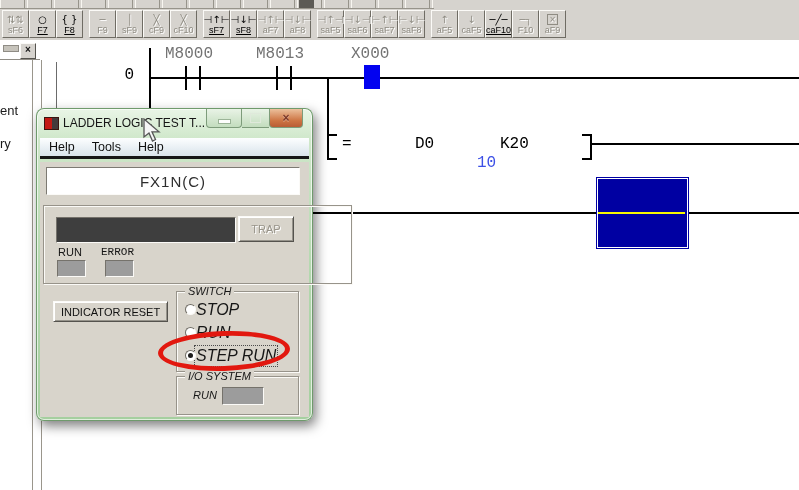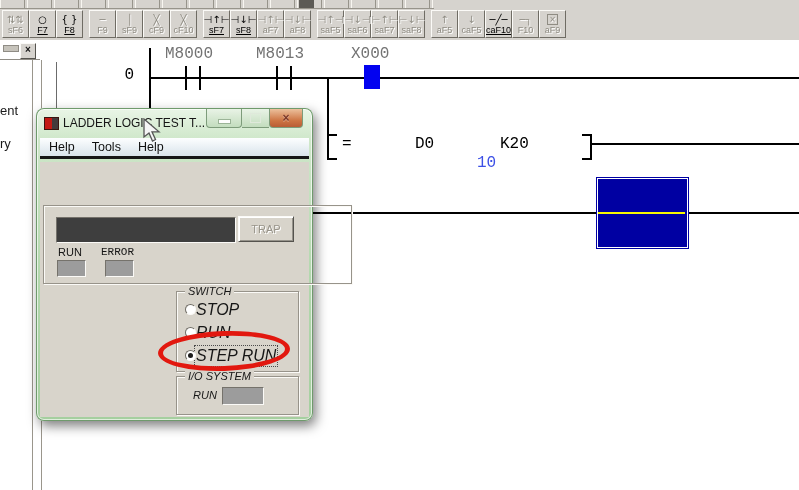--- a/index.html
+++ b/index.html
@@ -279,30 +279,32 @@
     <div id="menu">
 
         <span class="mitem">Help</span>
 
         <span class="mitem">Tools</span>
 
         <span class="mitem">Help</span>
       </div>
 
     <div id="client">
+      <div id="fxbox">FX1N(C)</div>
 
       <div id="frame1" class="etched">
         <div id="darkbar"></div>
         <div id="trap-btn" class="raised">TRAP</div>
         <div id="led-lbl-0" class="ledlbl">RUN</div>
         <div id="led-lbl-1" class="ledlbl">ERROR</div>
         <div id="led-0" class="led"></div>
         <div id="led-1" class="led"></div>
       </div>
 
+      <div id="reset-btn" class="raised">INDICATOR RESET</div>
 
       <div id="switch-grp" class="grp etched">
         <span class="grp-legend">SWITCH</span>
         <div id="opts">
 
             <div class="opt">
               <span class="radio"></span>
               <span class="optlbl">STOP</span>
             </div>
 

